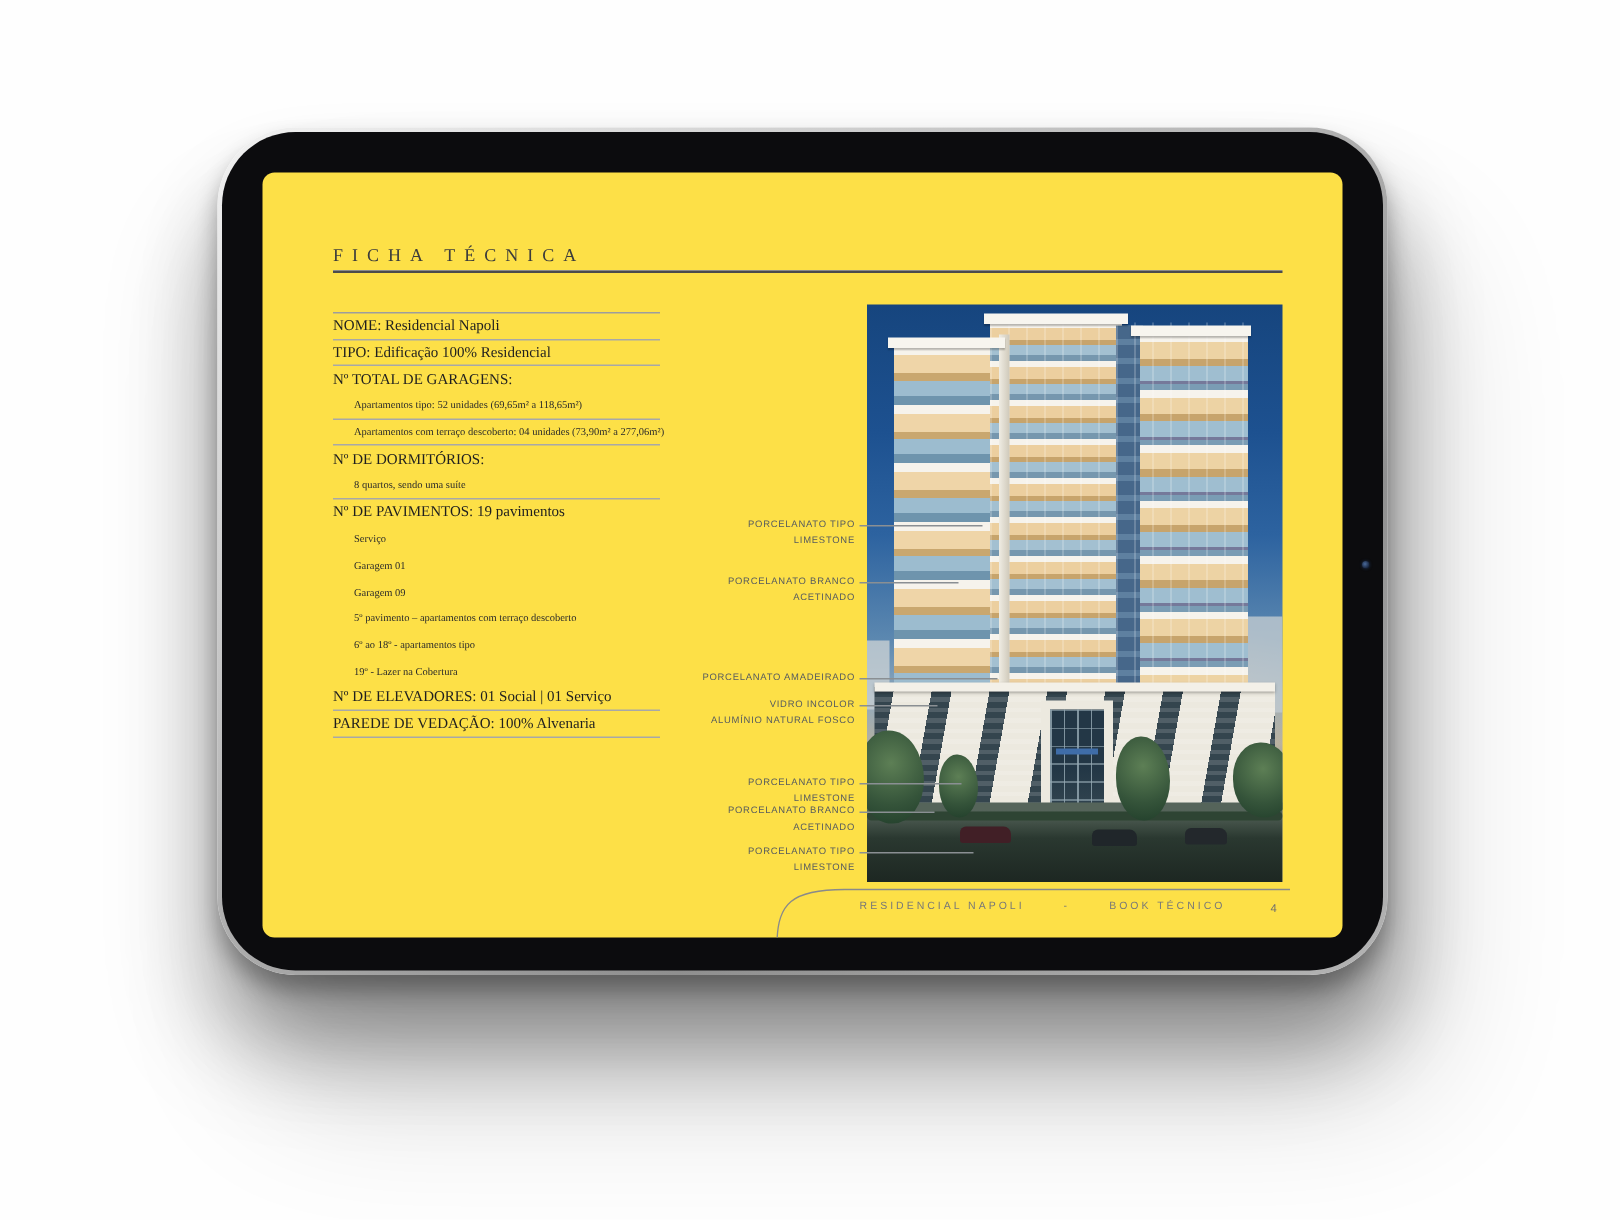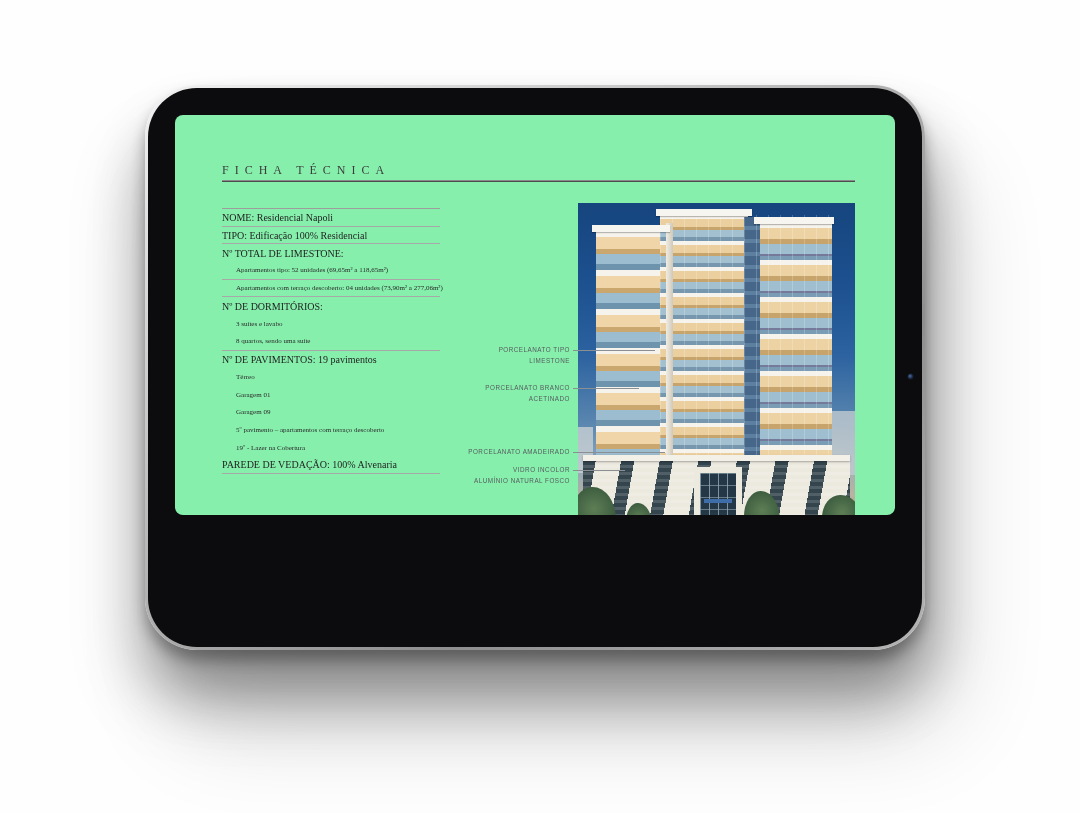--- a/index.html
+++ b/index.html
@@ -15,21 +15,21 @@
   .bezel{
     position:relative;width:100%;height:100%;box-sizing:border-box;
     border-radius:49px;background:#0c0c0e;padding:27px;
   }
   .camera-dot{
     position:absolute;right:9px;top:286px;width:5px;height:5px;border-radius:50%;
     background:radial-gradient(circle at 40% 40%,#4a6a9a,#16233c 70%);
     box-shadow:0 0 2px #1b3050;
   }
   .screen{
-    position:relative;width:720px;height:400px;background:#86efac;border-radius:8px;overflow:hidden;
+    position:relative;width:720px;height:510px;background:#fde047;border-radius:8px;overflow:hidden;
   }
 
   
   .page-title{
     position:absolute;left:47px;top:48px;font-size:12px;letter-spacing:6px;
     color:#3c3c3c;font-weight:500;white-space:nowrap;
   }
   .title-rule{position:absolute;left:47px;top:65px;width:633px;height:2px;
     background:linear-gradient(180deg,#8a8a8a 0 1px,#4c4c4c 1px 2px);}
 
@@ -124,32 +124,33 @@
     <div class="camera-dot"></div>
 
     <div class="screen">
 
       <div class="page-title">FICHA TÉCNICA</div>
       <div class="title-rule"></div>
 
       <div class="spec-list">
           <div class="spec-row lvl0 rule">NOME: Residencial Napoli</div>
           <div class="spec-row lvl0 rule">TIPO: Edificação 100% Residencial</div>
-          <div class="spec-row lvl0">Nº TOTAL DE LIMESTONE:</div>
+          <div class="spec-row lvl0">Nº TOTAL DE GARAGENS:</div>
           <div class="spec-row lvl1 rule">Apartamentos tipo: 52 unidades (69,65m² a 118,65m²)</div>
           <div class="spec-row lvl1 rule">Apartamentos com terraço descoberto: 04 unidades (73,90m² a 277,06m²)</div>
           <div class="spec-row lvl0">Nº DE DORMITÓRIOS:</div>
-          <div class="spec-row lvl1">3 suítes e lavabo</div>
           <div class="spec-row lvl1 rule">8 quartos, sendo uma suíte</div>
           <div class="spec-row lvl0">Nº DE PAVIMENTOS: 19 pavimentos</div>
-          <div class="spec-row lvl1">Térreo</div>
+          <div class="spec-row lvl1">Serviço</div>
           <div class="spec-row lvl1">Garagem 01</div>
           <div class="spec-row lvl1">Garagem 09</div>
           <div class="spec-row lvl1">5º pavimento – apartamentos com terraço descoberto</div>
+          <div class="spec-row lvl1">6º ao 18º - apartamentos tipo</div>
           <div class="spec-row lvl1">19º - Lazer na Cobertura</div>
+          <div class="spec-row lvl0 rule">Nº DE ELEVADORES: 01 Social | 01 Serviço</div>
           <div class="spec-row lvl0 rule">PAREDE DE VEDAÇÃO: 100% Alvenaria</div>
         </div>
 
       <div class="building-image">
         <div class="bi glow"></div>
         <div class="bi bg-bldg-l"></div>
         <div class="bi bg-bldg-r"></div>
         <div class="bi wing-left"></div>
         <div class="bi wing-left rails" style="left:18px;top:28px;width:70px;height:234px;background:none;"></div>
         <div class="bi tower-center"></div>

